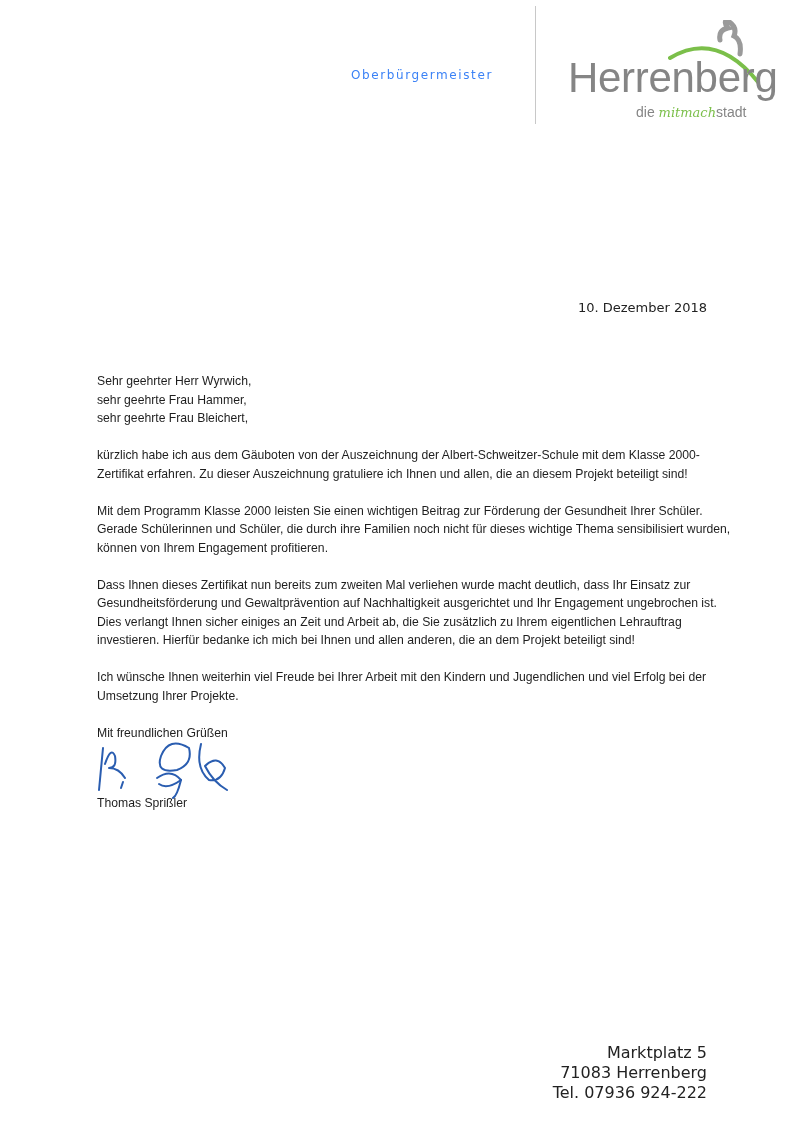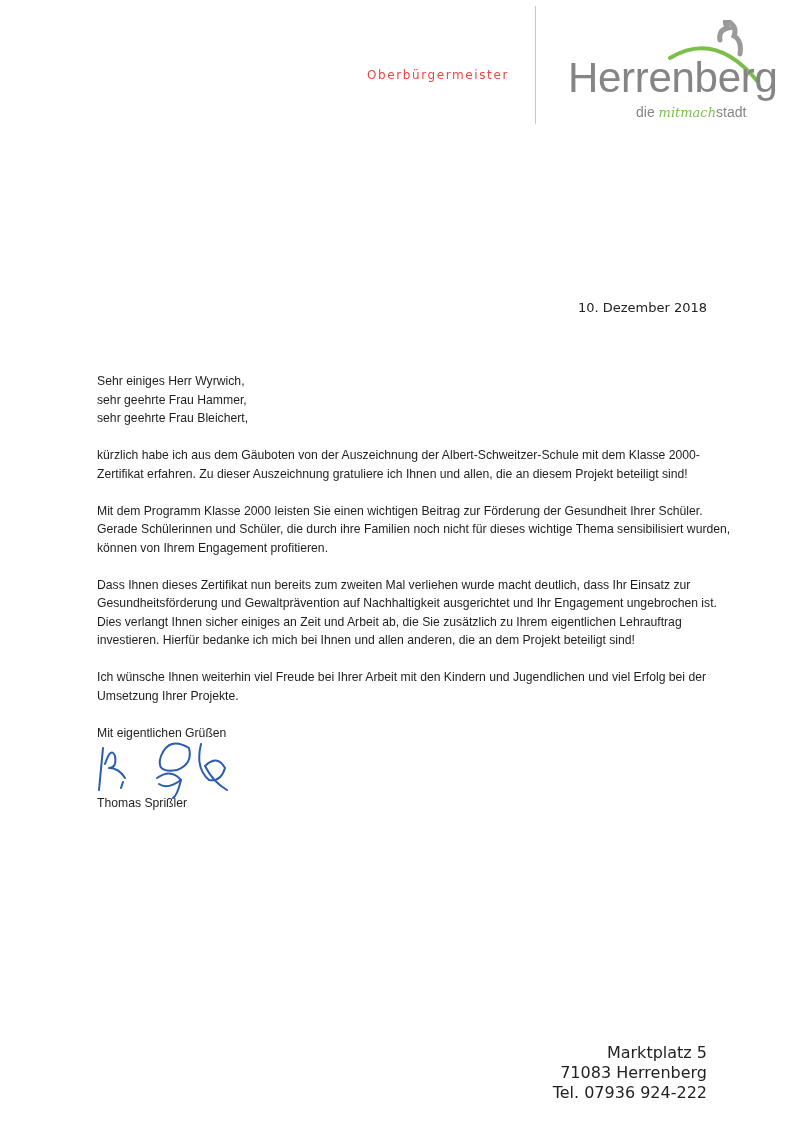--- a/index.html
+++ b/index.html
@@ -1,22 +1,22 @@
 <!DOCTYPE html>
 <html><head>
   <meta charset="utf-8">
   <style>
     html, body { margin: 0; padding: 0; background: #ffffff; }
     body {
       width: 800px; height: 1131px; position: relative; overflow: hidden;
       font-family: "DejaVu Sans", sans-serif; color: #1e1e1e;
     }
     .office-title {
-      position: absolute; left: 367px; top: 68px;
-      font-size: 12px; letter-spacing: 1.6px; color: #ef4444;
+      position: absolute; left: 351px; top: 68px;
+      font-size: 12px; letter-spacing: 1.6px; color: #3b82f6;
       font-family: "DejaVu Sans", sans-serif;
     }
     .divider {
       position: absolute; left: 535px; top: 6px; width: 1px; height: 118px;
       background: #c8c8c8;
     }
     .logo { position: absolute; left: 560px; top: 20px; width: 200px; height: 105px; }
     .logo-name {
       position: absolute; left: 8px; top: 34px;
       font-family: "Liberation Sans", sans-serif; font-size: 42px;
@@ -61,29 +61,29 @@
     <path d="M52 20 Q 50 10 60 8 Q 56 4 58 0 Q 70 6 66 16 Q 74 20 72 34" fill="none" stroke="#9a9a9a" stroke-width="5" stroke-linecap="round"></path>
   </svg>
   <div class="logo-name">Herrenberg</div>
   <div class="logo-tagline"><span>die </span><span class="accent">mitmach</span><span>stadt</span></div>
 </div>
 
 <div class="date">10. Dezember 2018</div>
 
 <div class="letter-body">
   <div class="salutation">
-    <p>Sehr einiges Herr Wyrwich,</p>
+    <p>Sehr geehrter Herr Wyrwich,</p>
     <p>sehr geehrte Frau Hammer,</p>
     <p>sehr geehrte Frau Bleichert,</p>
   </div>
   <p>kürzlich habe ich aus dem Gäuboten von der Auszeichnung der Albert-Schweitzer-Schule mit dem Klasse 2000-Zertifikat erfahren. Zu dieser Auszeichnung gratuliere ich Ihnen und allen, die an diesem Projekt beteiligt sind!</p>
   <p>Mit dem Programm Klasse 2000 leisten Sie einen wichtigen Beitrag zur Förderung der Gesundheit Ihrer Schüler. Gerade Schülerinnen und Schüler, die durch ihre Familien noch nicht für dieses wichtige Thema sensibilisiert wurden, können von Ihrem Engagement profitieren.</p>
   <p>Dass Ihnen dieses Zertifikat nun bereits zum zweiten Mal verliehen wurde macht deutlich, dass Ihr Einsatz zur Gesundheitsförderung und Gewaltprävention auf Nachhaltigkeit ausgerichtet und Ihr Engagement ungebrochen ist. Dies verlangt Ihnen sicher einiges an Zeit und Arbeit ab, die Sie zusätzlich zu Ihrem eigentlichen Lehrauftrag investieren. Hierfür bedanke ich mich bei Ihnen und allen anderen, die an dem Projekt beteiligt sind!</p>
   <p>Ich wünsche Ihnen weiterhin viel Freude bei Ihrer Arbeit mit den Kindern und Jugendlichen und viel Erfolg bei der Umsetzung Ihrer Projekte.</p>
-  <div class="closing">Mit eigentlichen Grüßen</div>
+  <div class="closing">Mit freundlichen Grüßen</div>
   <svg class="signature-svg" viewBox="0 0 140 62">
     <g fill="none" stroke="#2a5db0" stroke-width="2" stroke-linecap="round" stroke-linejoin="round">
       <path d="M6 10 L2 52"></path>
       <path d="M8 26 Q 14 8 18 18 Q 20 30 12 30 Q 22 30 28 40"></path>
       <path d="M26 44 L24 50"></path>
       <path d="M92 10 Q 72 -2 64 18 Q 58 36 80 32 Q 96 26 92 10"></path>
       <path d="M60 40 Q 74 30 84 42 Q 70 52 62 46"></path>
       <path d="M84 42 Q 80 58 76 60"></path>
       <path d="M104 6 Q 98 30 112 42 Q 124 44 128 30 Q 120 16 108 28 Q 116 44 130 52"></path>
     </g>

